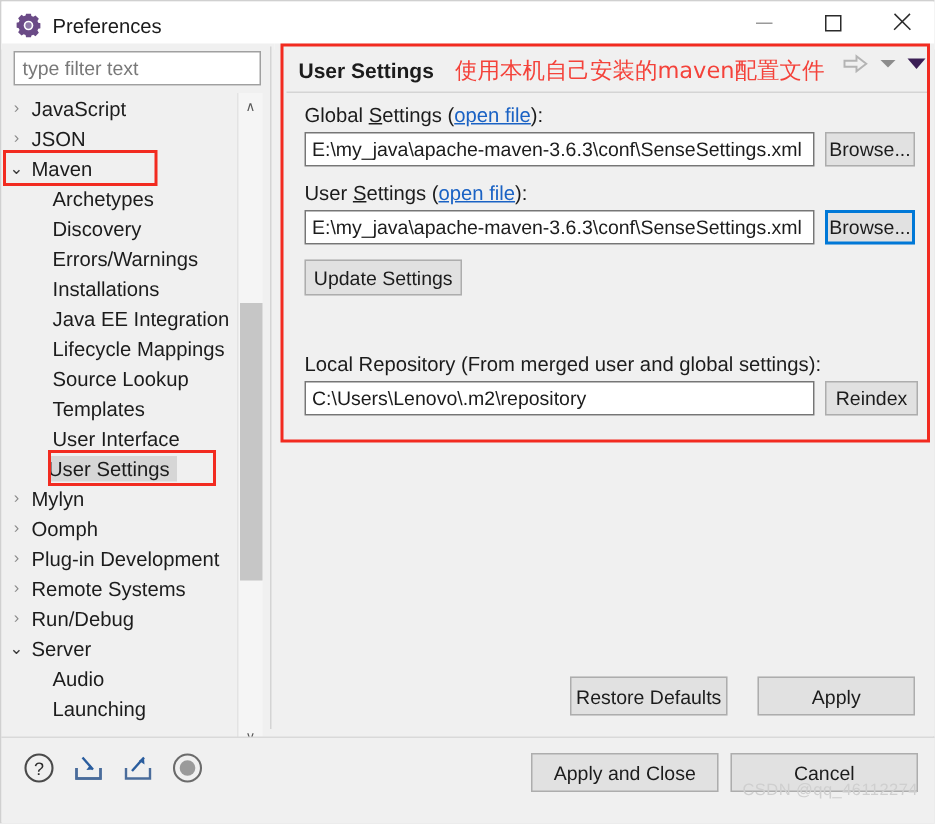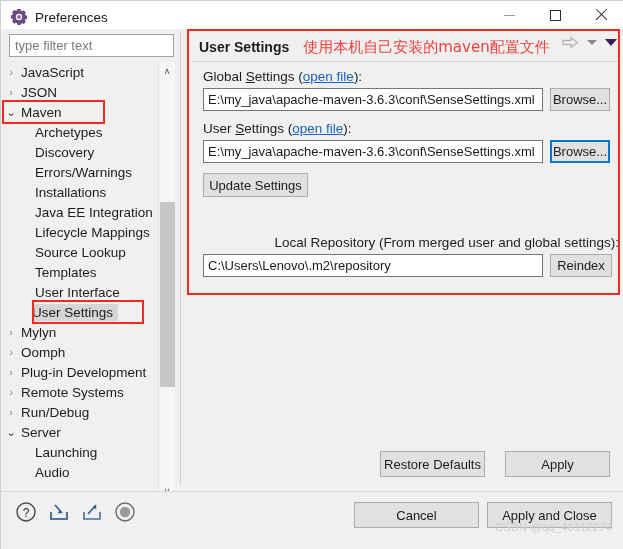--- a/index.html
+++ b/index.html
@@ -312,21 +312,20 @@
   .update-btn {
     width: 105px;
     height: 24px;
     margin-left: 12px;
   }
   .repo-label {
     font-size: 13.5px;
     color: #1c1c1c;
     margin: 0 0 4px 12px;
     white-space: nowrap;
-    text-align: right;
   }
   .reindex-btn { width: 62px; margin-left: 7px; }
 
   .right-red-box {
     position: absolute;
     left: 186px; top: 28px;
     width: 433px; height: 266px;
   }
 
   .bottom-right-buttons {
@@ -468,24 +467,24 @@
         </div>
         <div class="tree-row indent-1">
           <span class="arrow">›</span>
           <span class="tree-label">Run/Debug</span>
         </div>
         <div class="tree-row indent-1">
           <span class="arrow open">⌄</span>
           <span class="tree-label">Server</span>
         </div>
         <div class="tree-row indent-2 child">
+          <span class="tree-label">Audio</span>
+        </div>
+        <div class="tree-row indent-2 child">
           <span class="tree-label">Launching</span>
-        </div>
-        <div class="tree-row indent-2 child">
-          <span class="tree-label">Audio</span>
         </div>
       </div>
 
     <div class="vscroll">
       <div class="sb-btn up">∧</div>
       <div class="vthumb"></div>
       <div class="sb-btn down">∨</div>
     </div>
 
     <div class="hscroll">
@@ -577,21 +576,21 @@
       </span>
       <span>
         <svg width="22" height="22" viewBox="0 0 22 22">
           <circle cx="11" cy="11" r="9" fill="none" stroke="#6b6b6b" stroke-width="1.4"></circle>
           <circle cx="11" cy="11" r="5.2" fill="#9a9a9a"></circle>
         </svg>
       </span>
     </div>
 
     <div class="footer-buttons">
+      <div class="btn btn-footer">Apply and Close</div>
       <div class="btn btn-footer">Cancel</div>
-      <div class="btn btn-footer">Apply and Close</div>
     </div>
   </div>
 
   <div class="watermark">CSDN @qq_46112274</div>
 <div class="red-box" style="left: 1px; width: 103px; top: 99px; height: 24px;"></div>
     <div class="red-box" style="left: 31px; width: 112px; top: 299px; height: 24px;"></div>
   </div>
 
 </body></html>

